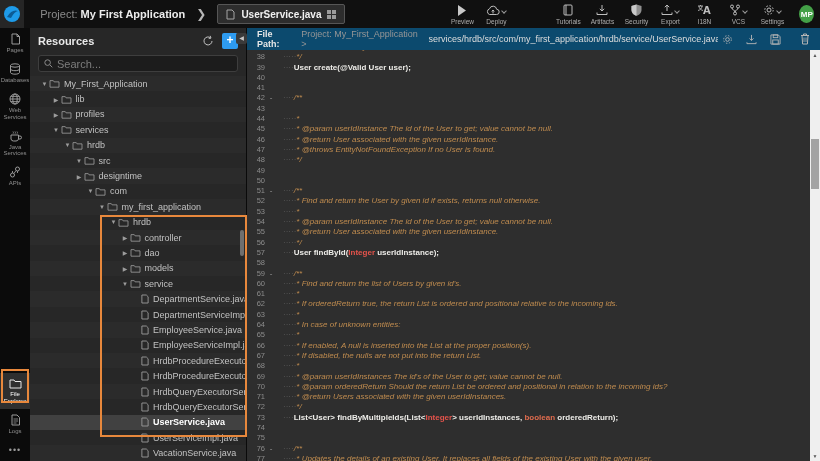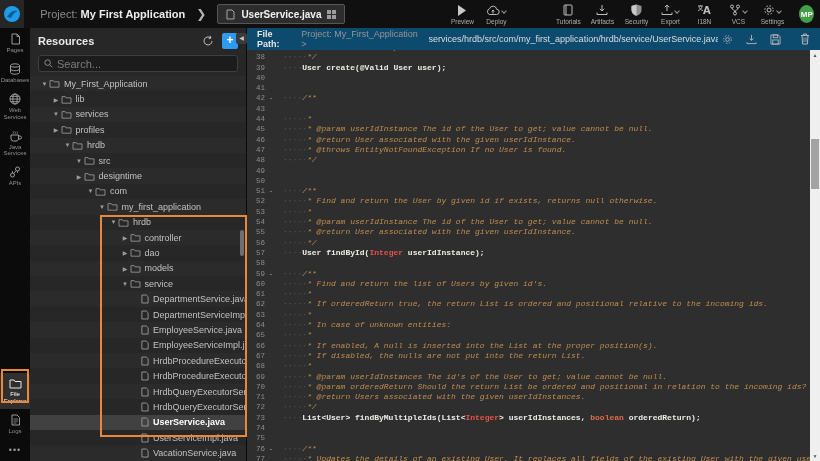--- a/index.html
+++ b/index.html
@@ -65,21 +65,21 @@
   .main{position:absolute;left:247px;top:28px;width:573px;height:433px;background:#2e2e2e}
   .filepath{height:22px;background:#0c4a6e;display:flex;align-items:center;padding:0 10px;font-size:9px;gap:4px}
   .fp-label{color:#e6e6e6;font-weight:bold}
   .fp-prefix{color:#969696}
   .fp-path{color:#dedede;white-space:nowrap;overflow:hidden}
   .fp-icons{margin-left:auto;display:flex;gap:13px;align-items:center;color:#b5b5b5}
   .fp-icons .fp-btn{cursor:pointer}
   .editor{position:absolute;left:0;top:22px;right:10px;bottom:0;overflow:hidden}
   #code-lines{margin-top:-8px}
   .cline{display:flex;height:10.31px;line-height:10.31px;white-space:pre;
-         font-family:Liberation Mono, monospace;font-size:8px}
+         font-family:Liberation Sans, sans-serif;font-size:8px}
   .ln{width:18px;text-align:right;color:#8c8c8c;font-size:7.5px;flex-shrink:0}
   .fold{width:12px;text-align:center;color:#9a9a9a;flex-shrink:0}
   .lc{margin-left:6px}
   .ws{color:#565656}
   .cmt{color:#c08c4f;font-style:italic}
   .code{color:#edece8;font-weight:bold}
   .kw{color:#e5534b;font-weight:bold}
   .kw2{color:#e06c4e;font-weight:bold}
   .hl-box{outline:2px solid var(--accent);outline-offset:1px}
 
@@ -337,37 +337,37 @@
           <span class="tarrow">▶</span>
           <span>
             <svg class="ticon" width="11" height="9" viewBox="0 0 13 11" fill="none" stroke="#9d9d9d">
               <path d="M1 2 H5 L6 3.5 H12 V10 H1 Z"></path>
             </svg>
           </span>
           <span>lib</span>
         </div>
         <div class="trow">
           <span style="width:21.5px;flex-shrink:0"></span>
+          <span class="tarrow">▶</span>
+          <span>
+            <svg class="ticon" width="11" height="9" viewBox="0 0 13 11" fill="none" stroke="#9d9d9d">
+              <path d="M1 2 H5 L6 3.5 H12 V10 H1 Z"></path>
+            </svg>
+          </span>
+          <span>profiles</span>
+        </div>
+        <div class="trow">
+          <span style="width:21.5px;flex-shrink:0"></span>
           <span class="tarrow">▼</span>
           <span>
             <svg class="ticon" width="11" height="9" viewBox="0 0 13 11" fill="none" stroke="#9d9d9d">
               <path d="M1 2 H5 L6 3.5 H12 V10 H1 Z"></path>
             </svg>
           </span>
           <span>services</span>
-        </div>
-        <div class="trow">
-          <span style="width:21.5px;flex-shrink:0"></span>
-          <span class="tarrow">▶</span>
-          <span>
-            <svg class="ticon" width="11" height="9" viewBox="0 0 13 11" fill="none" stroke="#9d9d9d">
-              <path d="M1 2 H5 L6 3.5 H12 V10 H1 Z"></path>
-            </svg>
-          </span>
-          <span>profiles</span>
         </div>
         <div class="trow">
           <span style="width:33px;flex-shrink:0"></span>
           <span class="tarrow">▼</span>
           <span>
             <svg class="ticon" width="11" height="9" viewBox="0 0 13 11" fill="none" stroke="#9d9d9d">
               <path d="M1 2 H5 L6 3.5 H12 V10 H1 Z"></path>
             </svg>
           </span>
           <span>hrdb</span>

